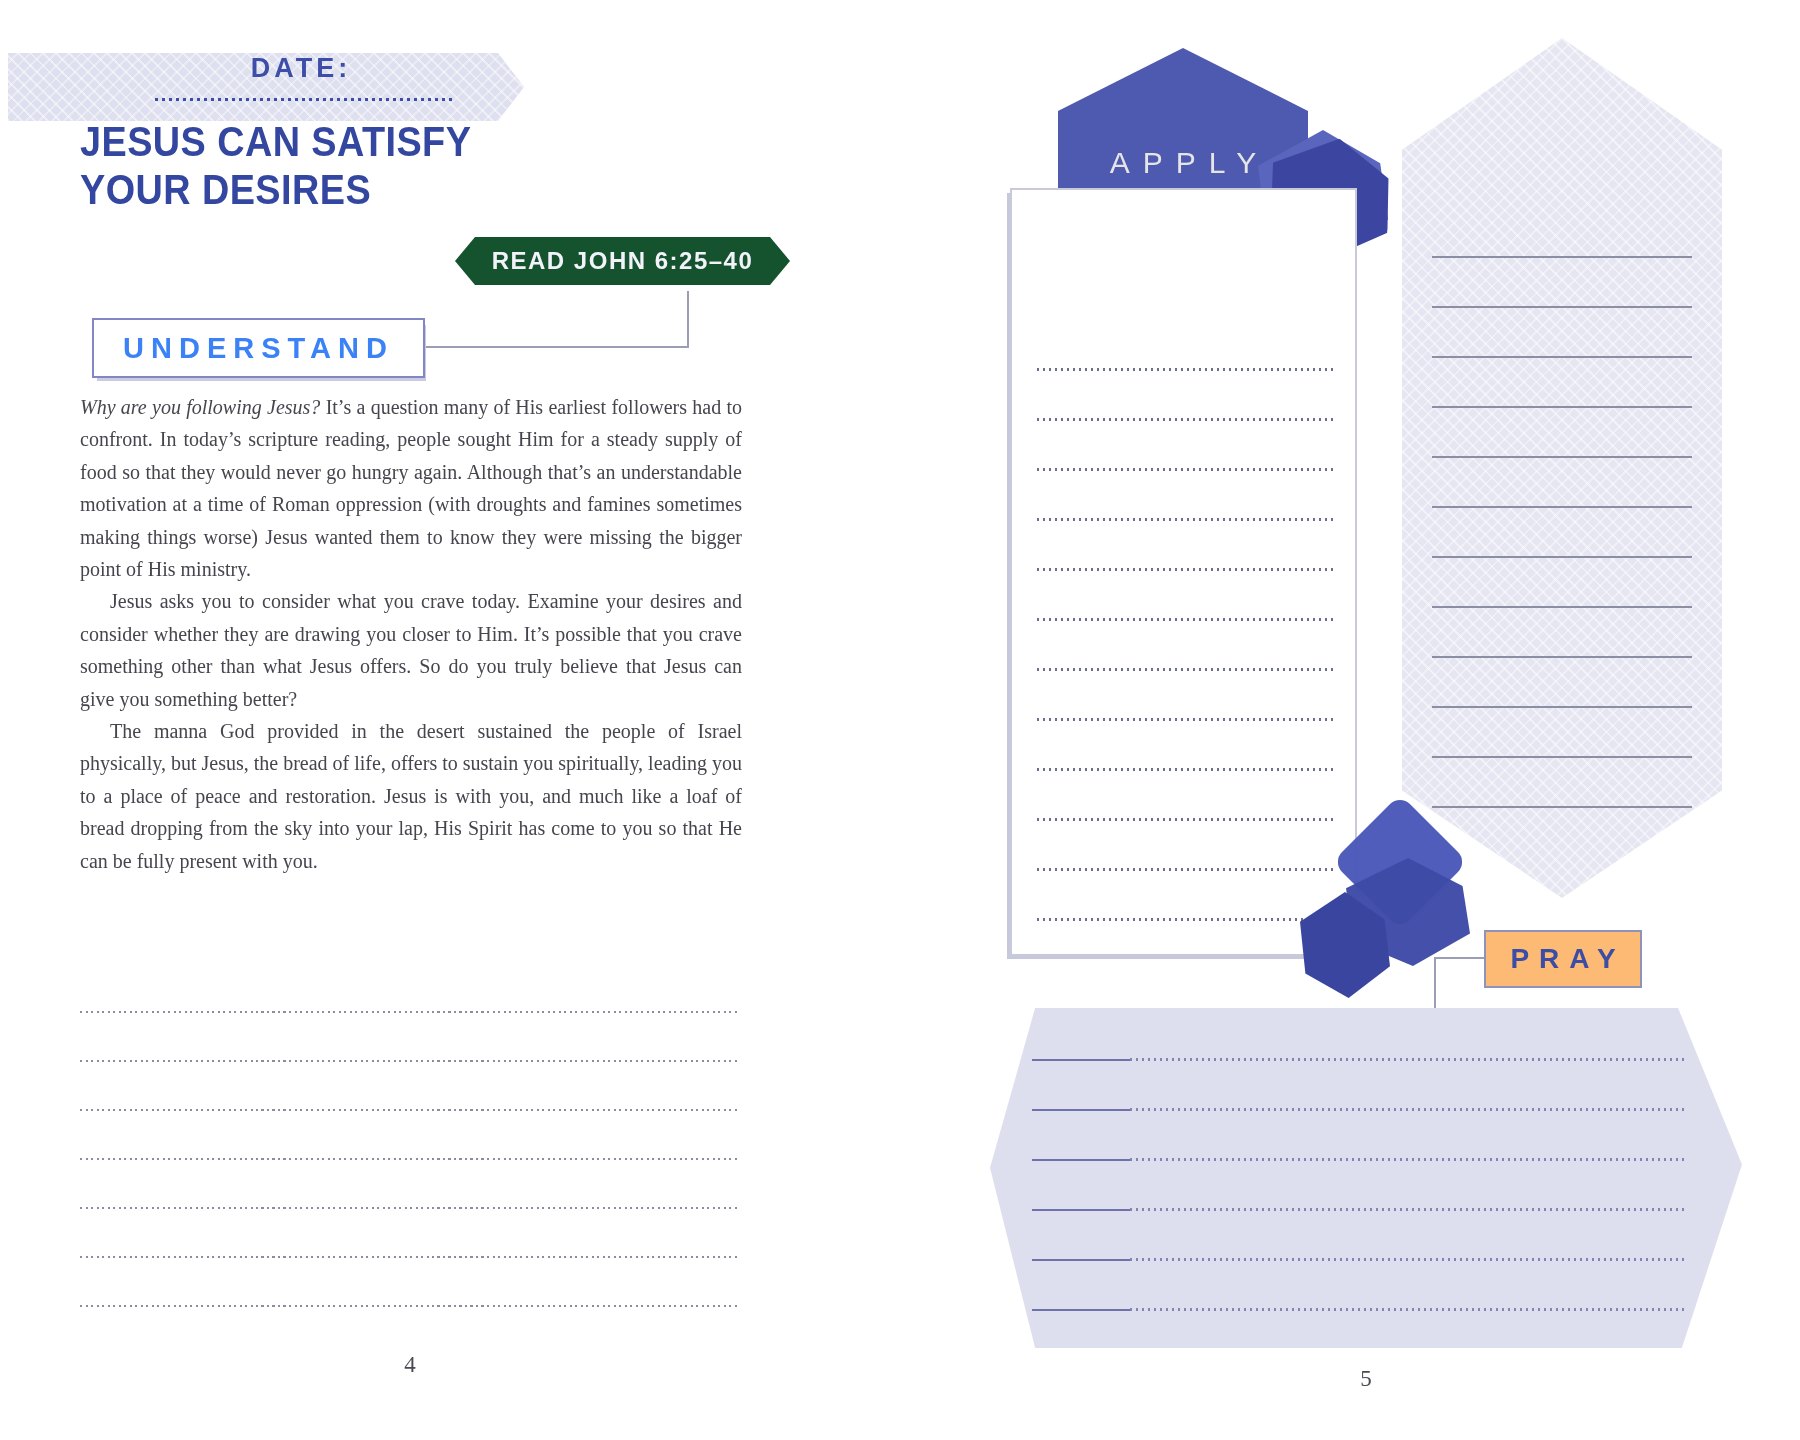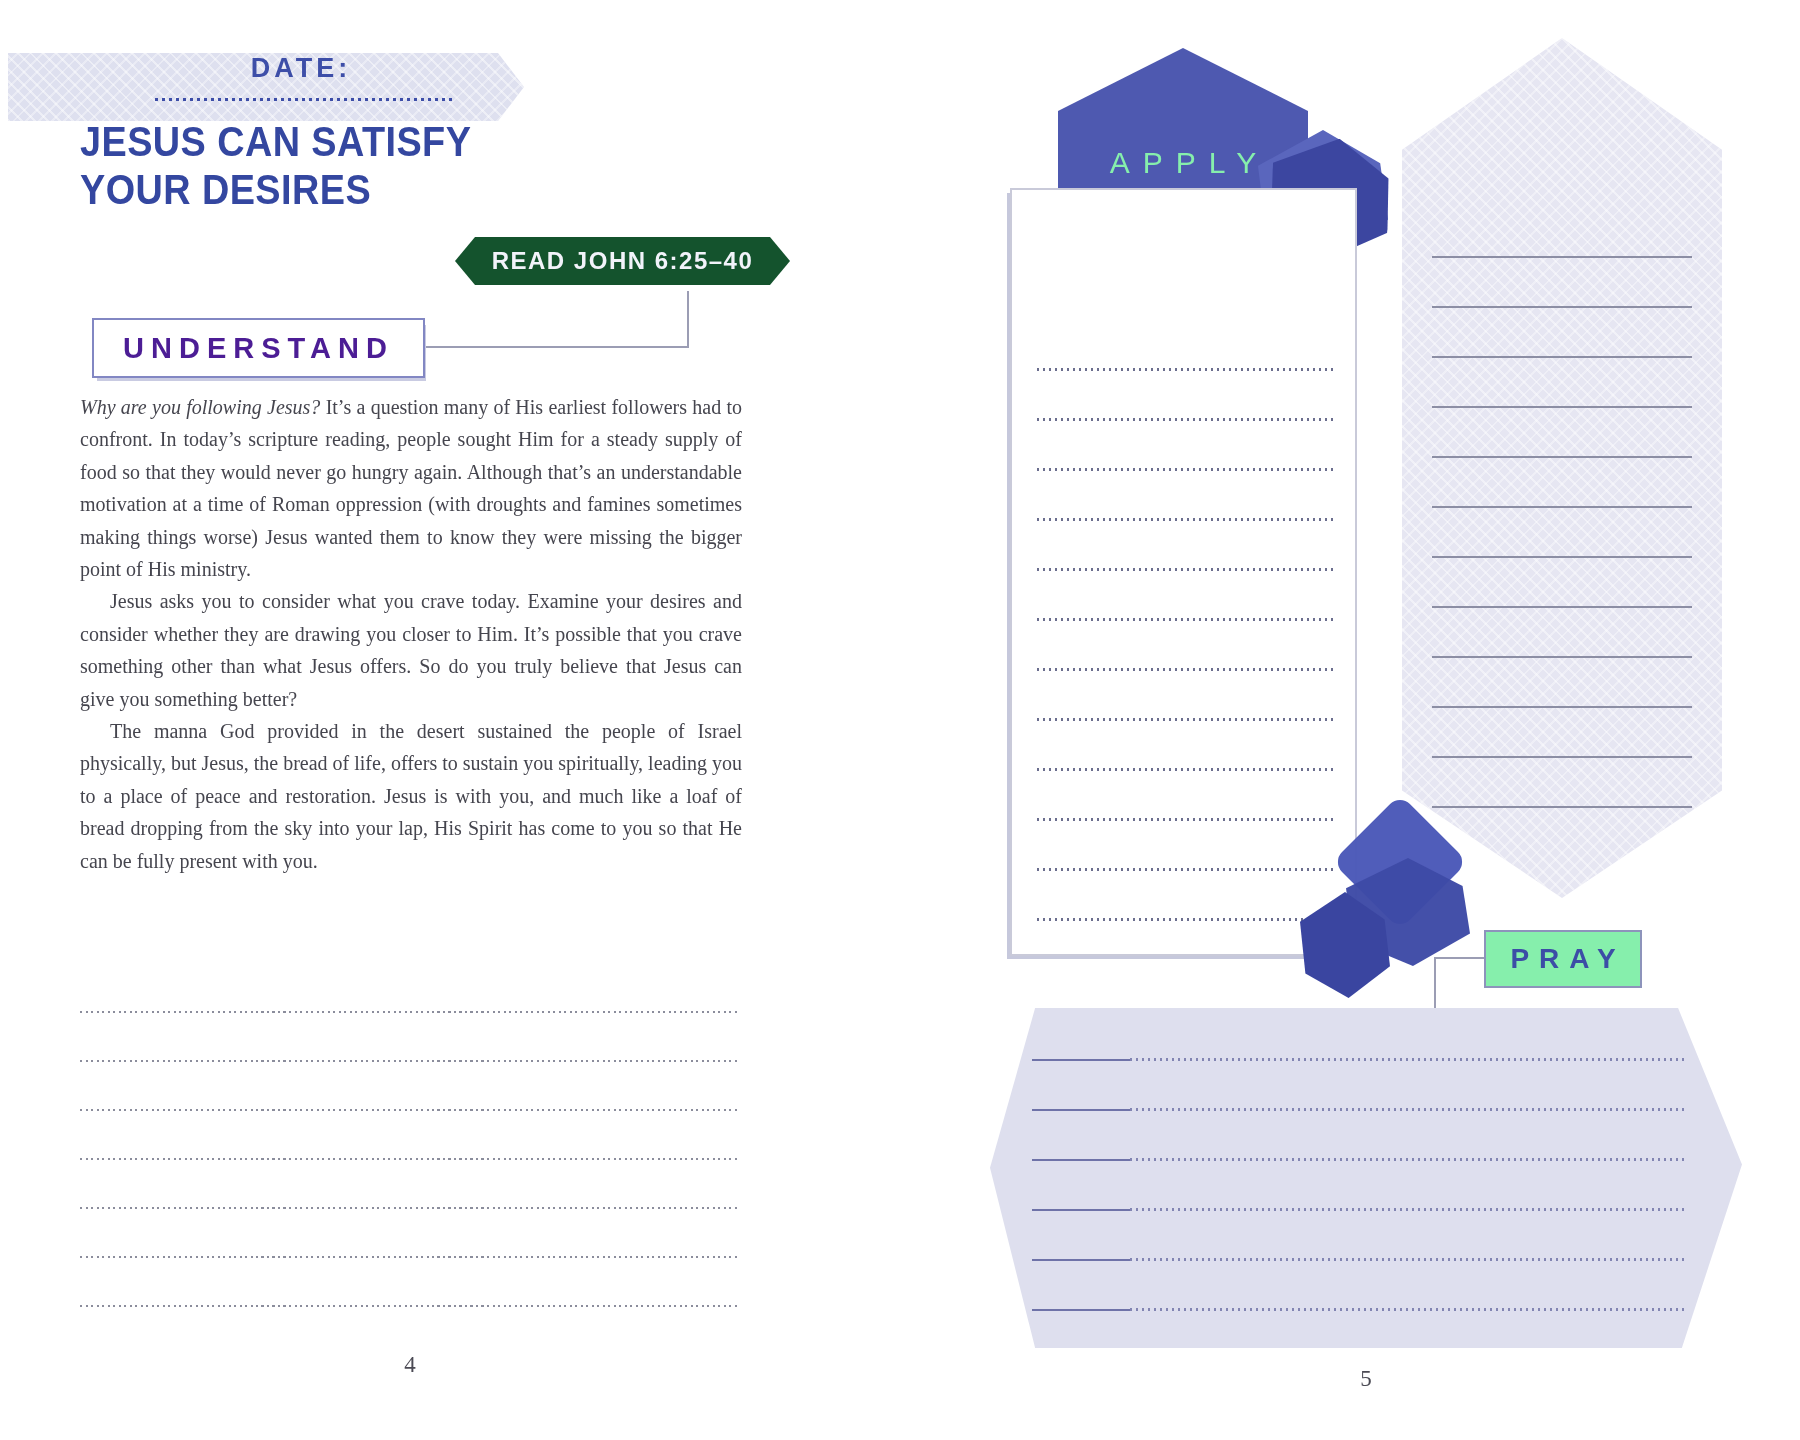--- a/index.html
+++ b/index.html
@@ -33,21 +33,21 @@
     display:flex;align-items:center;justify-content:center;
   }
   .read-banner span{color:#f2f3fa;font-size:24px;font-weight:700;letter-spacing:1.5px;}
   .conn{background:#9b9db4;}
   .understand-box{
     left:92px;top:318px;width:333px;height:60px;background:#ffffff;
     border:2px solid #8287c3;box-sizing:border-box;
     box-shadow:3px 5px 0 -2px #c9cbe2;
     display:flex;align-items:center;justify-content:center;
   }
-  .understand-box span{color:#4c1d95;font-size:29px;font-weight:700;letter-spacing:7px;}
+  .understand-box span{color:#3b82f6;font-size:29px;font-weight:700;letter-spacing:7px;}
   .bodycopy{
     left:80px;top:391px;width:662px;color:#45454e;
     font-family:"Liberation Serif",serif;font-size:20px;line-height:32.4px;
     text-align:justify;
   }
   .bodycopy p{margin:0;}
   .bodycopy p.indent{text-indent:30px;}
   .lead-italic{font-style:italic;}
   .lines-left{left:80px;top:1011px;width:660px;}
   .lines-left div{
@@ -57,21 +57,21 @@
   .pagenum{font-family:"Liberation Serif",serif;font-size:23px;color:#4b4a54;text-align:center;}
   .pagenum-4{left:80px;top:1352px;width:660px;}
   .pagenum-5{left:990px;top:1366px;width:752px;}
 
   
   .apply-pent{
     left:1058px;top:48px;width:250px;height:150px;background:#4e59b0;
     clip-path:polygon(50% 0,100% 42%,100% 100%,0 100%,0 42%);
     display:flex;align-items:flex-end;justify-content:center;
   }
-  .apply-pent span{color:#86efac;font-size:30px;letter-spacing:13px;padding-left:13px;margin-bottom:18px;}
+  .apply-pent span{color:#e5e5e5;font-size:30px;letter-spacing:13px;padding-left:13px;margin-bottom:18px;}
   .hex{clip-path:polygon(50% 0,94% 26%,100% 70%,54% 100%,6% 77%,0 28%);}
   .hex-top-facet{left:1258px;top:130px;width:130px;height:128px;background:#5a66bd;}
   .hex-top{left:1268px;top:138px;width:124px;height:122px;background:#3c46a0;transform:rotate(9deg);}
   .question-box{
     left:1010px;top:188px;width:347px;height:768px;background:#ffffff;
     border:2px solid #c9cad9;box-sizing:border-box;
     box-shadow:-4px 4px 0 -1px #c6c8dc;
   }
   .q-text{
     color:#31365f;font-weight:700;font-size:24px;line-height:33px;letter-spacing:.2px;
@@ -95,21 +95,21 @@
   .q2-text{position:absolute;left:32px;top:68px;width:270px;}
   .lines-q2{position:absolute;left:30px;top:218px;width:260px;}
   .lines-q2 div{height:2px;margin-bottom:48px;background:#8c8ea4;}
   .decor-diamond{
     left:1352px;top:814px;width:96px;height:96px;background:#4a58b8;
     border-radius:14px;transform:rotate(45deg);opacity:.97;
   }
   .decor-hex-big{left:1346px;top:858px;width:124px;height:108px;background:#3e4aa6;opacity:.97;}
   .decor-hex-small{left:1300px;top:892px;width:90px;height:106px;background:#3a45a0;}
   .pray-box{
-    left:1484px;top:930px;width:158px;height:58px;background:#86efac;
+    left:1484px;top:930px;width:158px;height:58px;background:#fdba74;
     border:2px solid #8d93bb;box-sizing:border-box;
     display:flex;align-items:center;justify-content:center;
   }
   .pray-box span{color:#3c4da6;font-size:28px;font-weight:700;letter-spacing:10px;padding-left:10px;}
   .pray-panel{
     left:990px;top:1008px;width:752px;height:340px;background:#dedfee;
     clip-path:polygon(6% 0,91.5% 0,100% 46%,92% 100%,6% 100%,0 47%);
   }
   .lines-pray{position:absolute;left:42px;top:50px;width:656px;}
   .lines-pray div{

